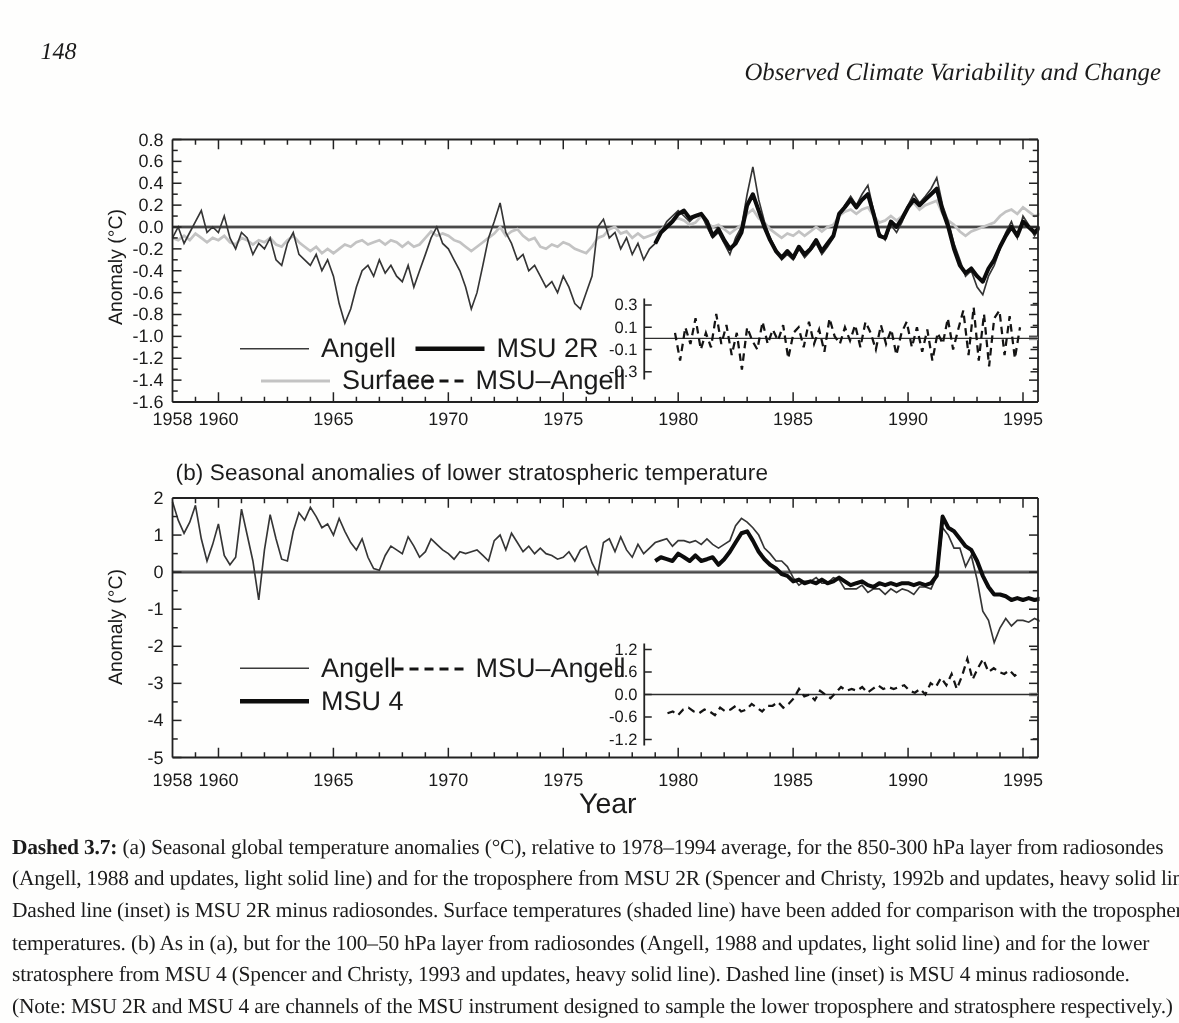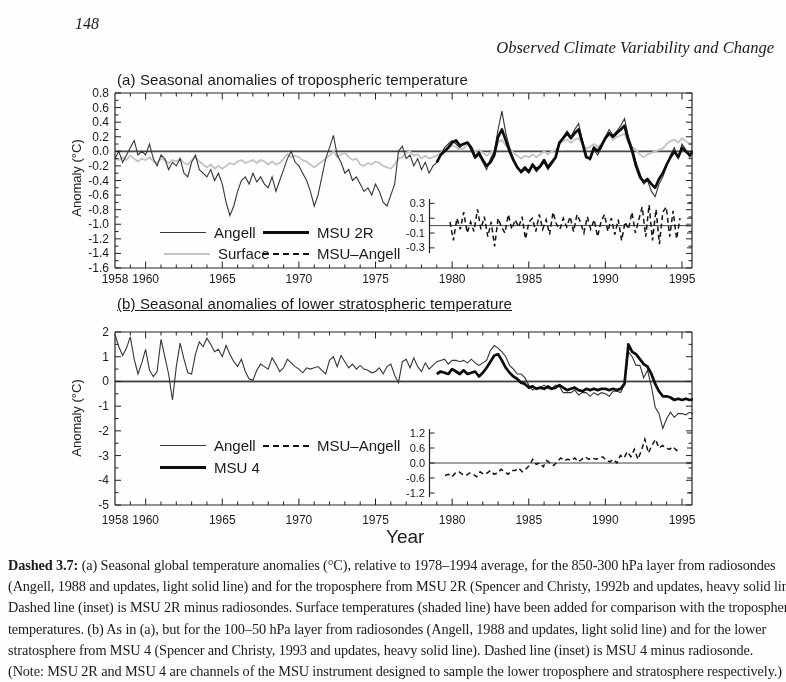--- a/index.html
+++ b/index.html
@@ -1,25 +1,25 @@
 <!DOCTYPE html>
 <html><head>
 <meta charset="utf-8">
 <style>
   html,body{margin:0;padding:0;background:#ffffff;}
   .page{position:relative;width:786px;height:682px;background:#fefefd;overflow:hidden;
         font-family:"Liberation Sans",sans-serif;color:#1b1b1b;}
   svg#cv{position:absolute;left:0;top:0;}
-  .hdr-num{position:absolute;left:27px;top:15px;font:italic 16px "Liberation Serif",serif;margin-left:48px;}
+  .hdr-num{position:absolute;left:27px;top:26px;font:italic 16px "Liberation Serif",serif;}
   .hdr-title{position:absolute;right:12px;top:18px;font:italic 16.5px "Liberation Serif",serif;margin-top:20px;}
   .chart-title{position:absolute;font-size:15px;letter-spacing:0.1px;}
   .ylab{position:absolute;width:120px;height:16px;font-size:13px;text-align:center;
         transform:rotate(-90deg);}
   .xlab{position:absolute;font-size:19px;}
-  .legend-item{position:absolute;display:flex;align-items:center;height:15px;font-size:15px;}
+  .legend-item{position:absolute;display:flex;align-items:center;height:15px;font-size:18px;}
   .sw{display:inline-block;width:46px;height:0;margin-right:8px;border-top-style:solid;}
   .sw-thin{border-top-width:1px;border-top-color:#3a3a3a;}
   .sw-thick{border-top-width:3px;border-top-color:#0d0d0d;}
   .sw-shaded{border-top-width:2px;border-top-color:#c3c3c3;}
   .sw-dashed{border-top:2px dashed #141414;}
   .caption{position:absolute;left:8px;top:555px;font-family:"Liberation Serif",serif;
            font-size:14.3px;line-height:21.2px;letter-spacing:-0.12px;}
   .caption div{white-space:nowrap;}
   
   .sp{stroke:#222;stroke-width:1.2;fill:none;}
@@ -368,41 +368,40 @@
       <text x="425" y="481.5" text-anchor="end" class="ti">-0.6</text>
       <line x1="429.5" y1="493" x2="434.5" y2="493" class="tk"></line>
       <line x1="692" y1="493" x2="687" y2="493" class="tk"></line>
       <text x="425" y="496.5" text-anchor="end" class="ti">-1.2</text>
       <polyline points="445.0,475.5 448.5,474.3 452.0,476.8 455.5,473.0 459.0,471.8 462.5,474.3 466.0,475.5 469.6,473.0 473.1,474.3 476.6,476.8 480.1,471.8 483.6,474.3 487.1,473.0 490.6,470.5 494.1,474.3 497.6,473.0 501.1,469.3 504.6,471.8 508.1,474.3 511.6,470.5 515.1,470.5 518.7,468.0 522.2,471.8 525.7,469.3 529.2,465.5 532.7,459.3 536.2,464.3 539.7,463.0 543.2,466.8 546.7,460.5 550.2,463.0 553.7,465.5 557.2,461.8 560.7,458.0 564.3,460.5 567.8,459.3 571.3,460.5 574.8,458.0 578.3,461.8 581.8,459.3 585.3,456.8 588.8,459.3 592.3,458.0 595.8,459.3 599.3,458.0 602.8,456.8 606.3,460.5 609.9,461.8 613.4,459.3 616.9,463.0 620.4,455.5 623.9,458.0 627.4,451.8 630.9,456.8 634.4,449.3 637.9,459.3 641.4,450.5 644.9,439.3 648.4,453.0 651.9,445.5 655.4,439.3 659.0,448.0 662.5,445.5 666.0,448.0 669.5,449.3 673.0,446.8 676.5,450.5 680.0,448.0" class="s-dashed"></polyline>
     </svg>
 
   <div class="hdr-num">148</div>
   <div class="hdr-title">Observed Climate Variability and Change</div>
 
-  <div class="chart-title" style="left:117px;top:71px;">(a) Seasonal anomalies of tropospheric temperature</div>
   <div class="ylab" style="left:17px;top:170px;">Anomaly (°C)</div>
 
   <div class="legend-item" style="left:160px;top:225px;">
     <span class="sw sw-thin"></span>
     <span>Angell</span>
   </div>
-  <div class="legend-item" style="left:263px;top:225px;">
+  <div class="legend-item" style="left:277px;top:225px;">
     <span class="sw sw-thick"></span>
     <span>MSU 2R</span>
   </div>
-  <div class="legend-item" style="left:164px;top:246px;">
+  <div class="legend-item" style="left:174px;top:246px;">
     <span class="sw sw-shaded"></span>
     <span>Surface</span>
   </div>
   <div class="legend-item" style="left:263px;top:246px;">
     <span class="sw sw-dashed"></span>
     <span>MSU–Angell</span>
   </div>
 
-  <div class="chart-title" style="left:117px;top:295px;text-decoration:underline;">(b) Seasonal anomalies of lower stratospheric temperature</div>
+  <div class="chart-title" style="left:117px;top:307px;">(b) Seasonal anomalies of lower stratospheric temperature</div>
   <div class="ylab" style="left:17px;top:410px;">Anomaly (°C)</div>
 
   <div class="legend-item" style="left:160px;top:438px;">
     <span class="sw sw-thin"></span>
     <span>Angell</span>
   </div>
   <div class="legend-item" style="left:263px;top:438px;">
     <span class="sw sw-dashed"></span>
     <span>MSU–Angell</span>
   </div>

